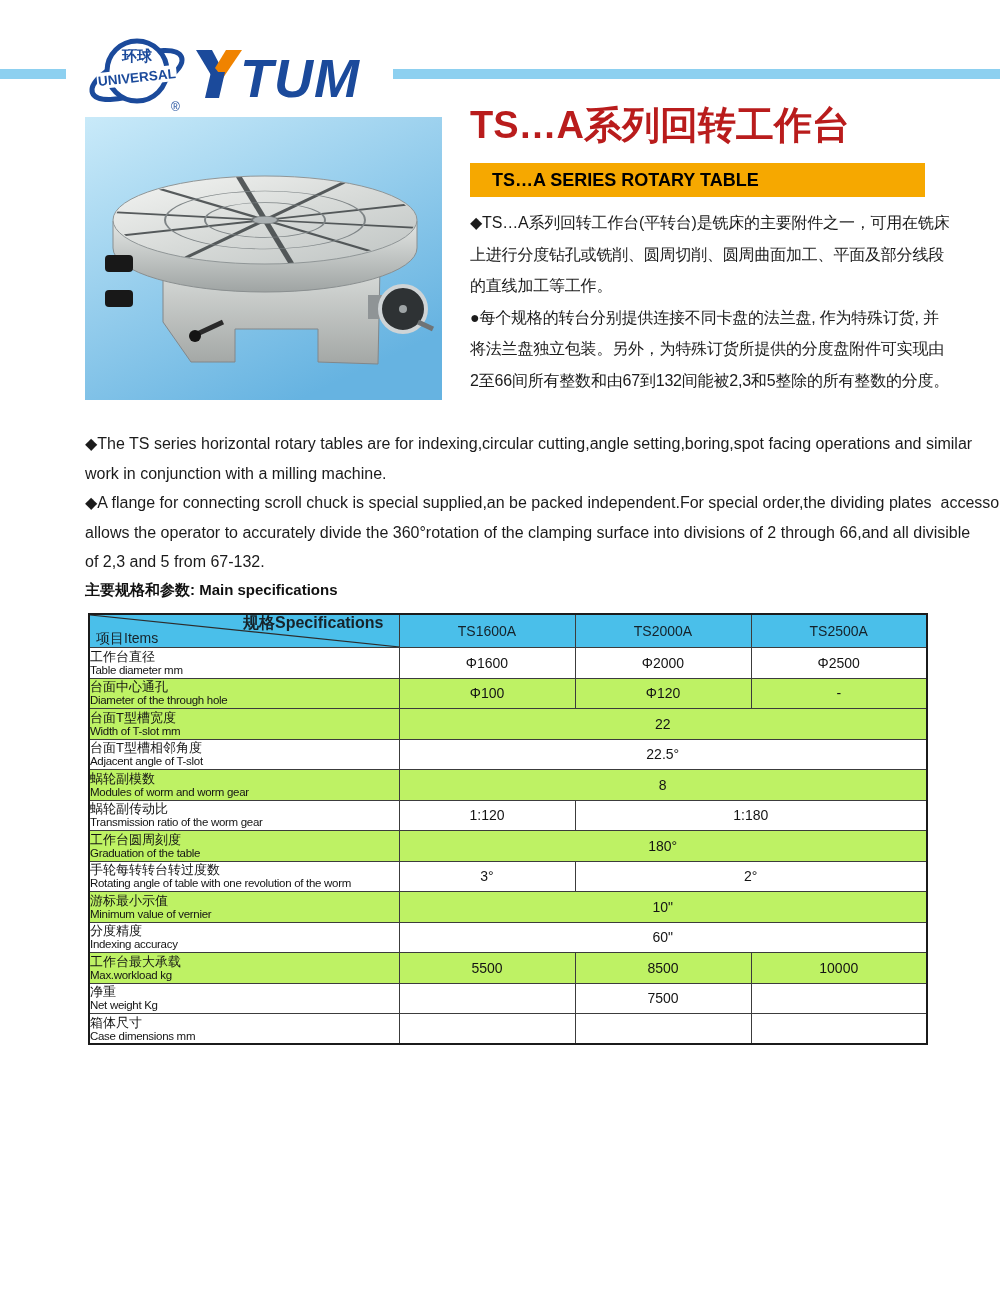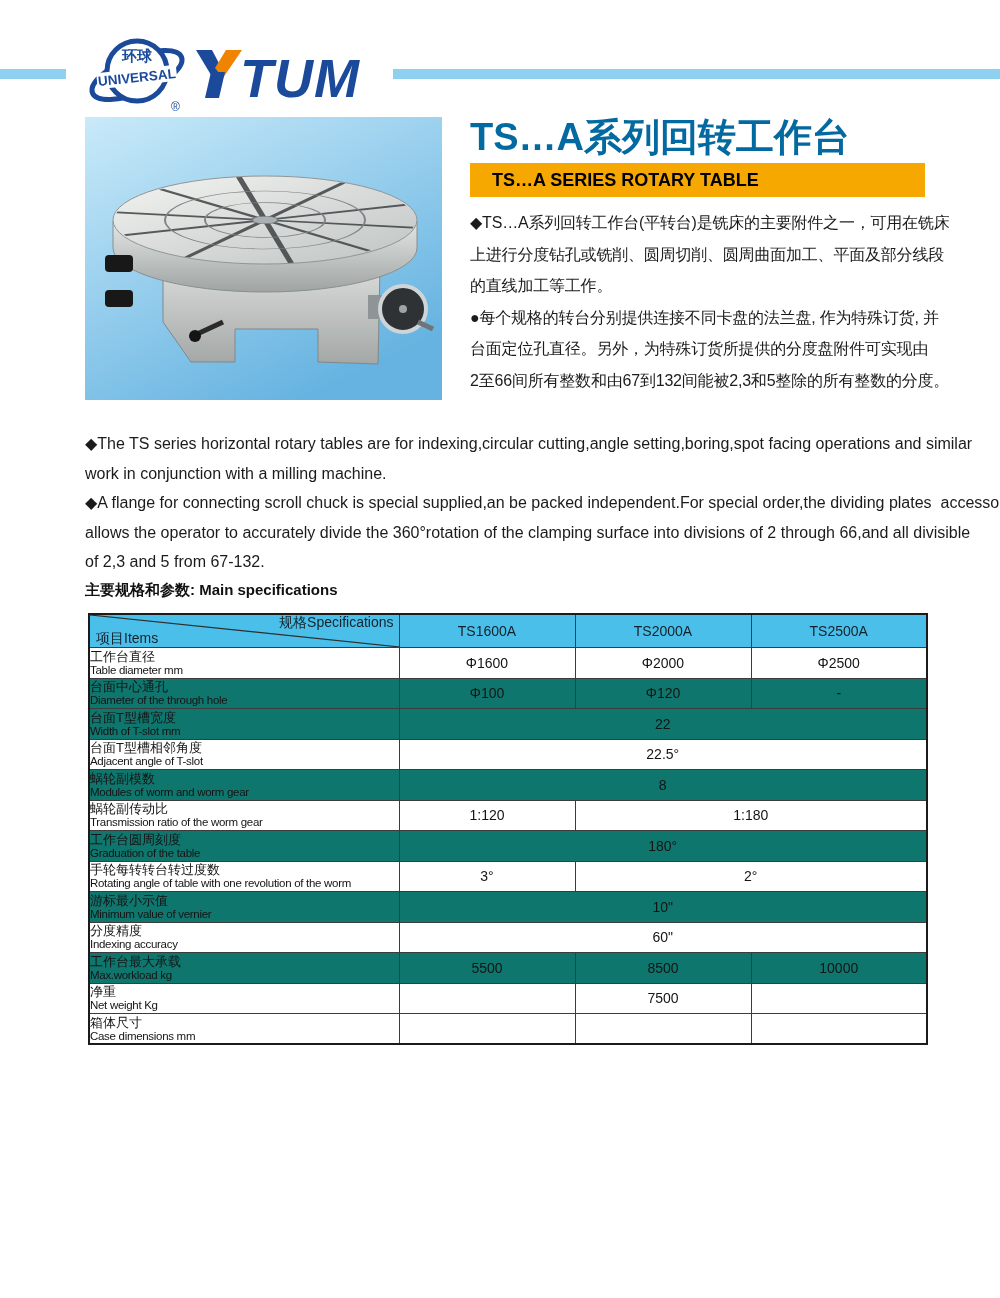--- a/index.html
+++ b/index.html
@@ -10,21 +10,21 @@
   .bar{position:absolute;height:10px;background:#8DD0F0;}
   .bar-left{left:0;top:69px;width:66px;}
   .bar-right{left:393px;top:69px;width:607px;}
   .globe{position:absolute;left:85px;top:25px;}
   .brandmark{position:absolute;left:188px;top:42px;}
 
   
   .photo{position:absolute;left:85px;top:117px;width:357px;height:283px;}
 
   
-  .title{position:absolute;left:470px;top:112px;width:520px;font-size:38px;font-weight:bold;color:#0369a1;letter-spacing:0px;white-space:nowrap;}
+  .title{position:absolute;left:470px;top:100px;width:520px;font-size:38px;font-weight:bold;color:#b91c1c;letter-spacing:0px;white-space:nowrap;}
   .banner{position:absolute;left:470px;top:163px;width:455px;height:34px;background:#F6A800;}
   .banner span{display:block;padding-left:22px;line-height:34px;font-size:18px;font-weight:bold;color:#000000;white-space:nowrap;}
 
   
   .desc-cn{position:absolute;left:470px;top:207px;width:475px;}
   .desc-cn .line{font-size:16px;line-height:31.5px;letter-spacing:-0.2px;white-space:nowrap;color:#1b1b1b;}
 
   
   .desc-en{position:absolute;left:85px;top:422px;width:890px;margin-top:7px;}
   .desc-en .line{font-size:16px;line-height:29.5px;white-space:pre;color:#1b1b1b;}
@@ -32,25 +32,25 @@
   
   .spec-heading{position:absolute;left:85px;top:581px;font-size:15px;font-weight:bold;color:#111;white-space:nowrap;}
 
   
   .spec-table-wrap{position:absolute;left:88px;top:613px;}
   table.spec{border-collapse:collapse;table-layout:fixed;width:838px;border:2px solid #1b1b1b;}
   table.spec td,table.spec th{border:1px solid #3c3c3c;padding:0;margin:0;}
   tr.head{height:32px;background:#4ABFEA;}
   tr.head .corner{position:relative;width:310px;height:32px;}
   tr.head .corner svg{position:absolute;left:0;top:0;}
-  .corner-top{position:absolute;right:5px;top:0px;font-size:14px;font-weight:normal;color:#16232a;line-height:15px;}
+  .corner-top{position:absolute;right:15px;top:0px;font-size:16px;font-weight:bold;color:#16232a;line-height:15px;}
   .corner-bottom{position:absolute;left:6px;bottom:1px;font-size:14px;font-weight:normal;color:#16232a;line-height:15px;}
   tr.head .col-h{font-size:14px;font-weight:normal;text-align:center;color:#15222a;}
   tr.row{height:30.5px;background:#ffffff;margin-left:12px;}
-  tr.row.alt{background:#0f766e;}
+  tr.row.alt{background:#bef264;}
   td.label-cell{width:310px;padding:1px 3px 1px 6px;overflow:hidden;}
   td.label-cell .cn{font-size:13px;line-height:15px;white-space:nowrap;color:#141414;}
   td.label-cell .en{font-size:11.5px;line-height:13px;letter-spacing:-0.3px;white-space:nowrap;color:#141414;}
   td.val-cell{font-size:14px;text-align:center;color:#141414;}
 </style>
 </head>
 <body>
 
 <div class="page">
 
@@ -146,21 +146,21 @@
   <div class="title">TS…A系列回转工作台</div>
   <div class="banner">
     <span>TS…A SERIES ROTARY TABLE</span>
   </div>
 
   <div class="desc-cn">
       <div class="line">◆TS…A系列回转工作台(平转台)是铣床的主要附件之一，可用在铣床</div>
       <div class="line">上进行分度钻孔或铣削、圆周切削、圆周曲面加工、平面及部分线段</div>
       <div class="line">的直线加工等工作。</div>
       <div class="line">●每个规格的转台分别提供连接不同卡盘的法兰盘, 作为特殊订货, 并</div>
-      <div class="line">台面定位孔直径。另外，为特殊订货所提供的分度盘附件可实现由</div>
+      <div class="line">将法兰盘独立包装。另外，为特殊订货所提供的分度盘附件可实现由</div>
       <div class="line">2至66间所有整数和由67到132间能被2,3和5整除的所有整数的分度。</div>
     </div>
 
   <div class="desc-en">
       <div class="line">◆The TS series horizontal rotary tables are for indexing,circular cutting,angle setting,boring,spot facing operations and similar</div>
       <div class="line">work in conjunction with a milling machine.</div>
       <div class="line">◆A flange for connecting scroll chuck is special supplied,an be packed independent.For special order,the dividing plates  accessory</div>
       <div class="line">allows the operator to accurately divide the 360°rotation of the clamping surface into divisions of 2 through 66,and all divisible</div>
       <div class="line">of 2,3 and 5 from 67-132.</div>
     </div>

